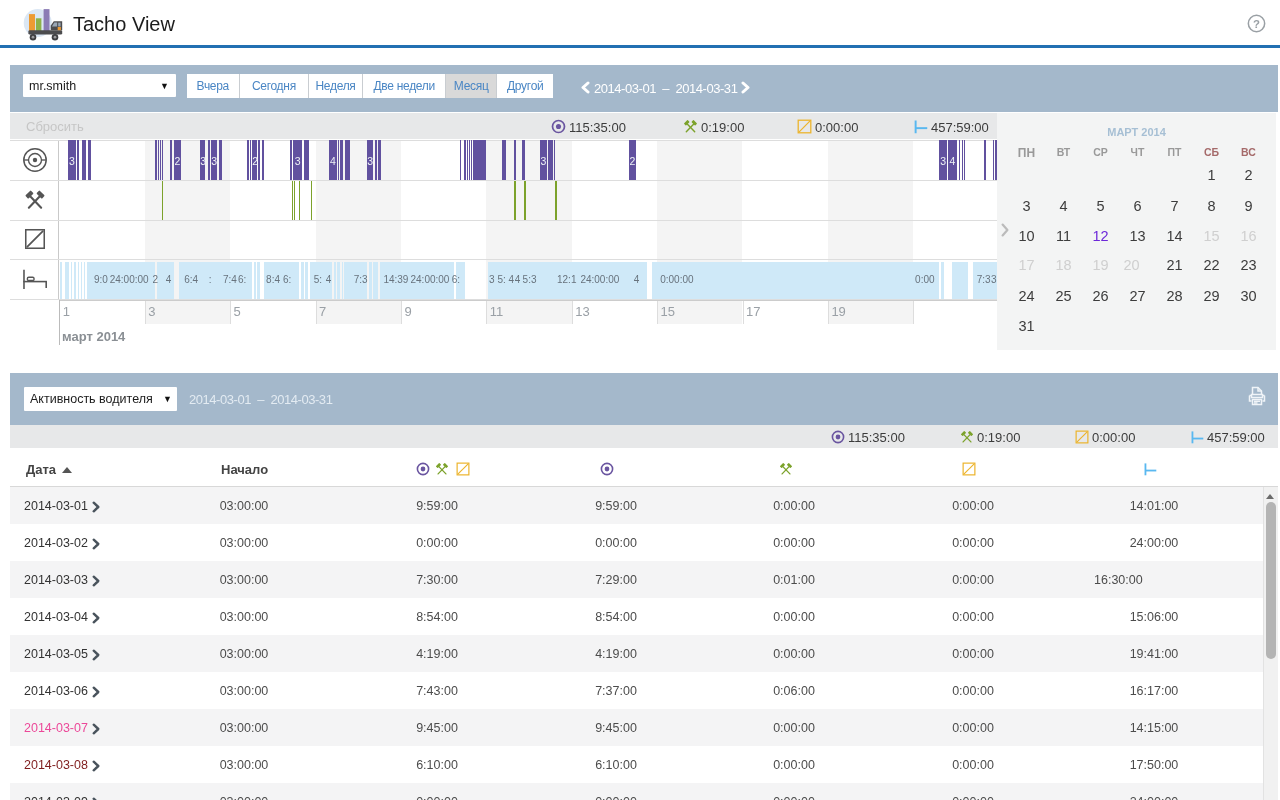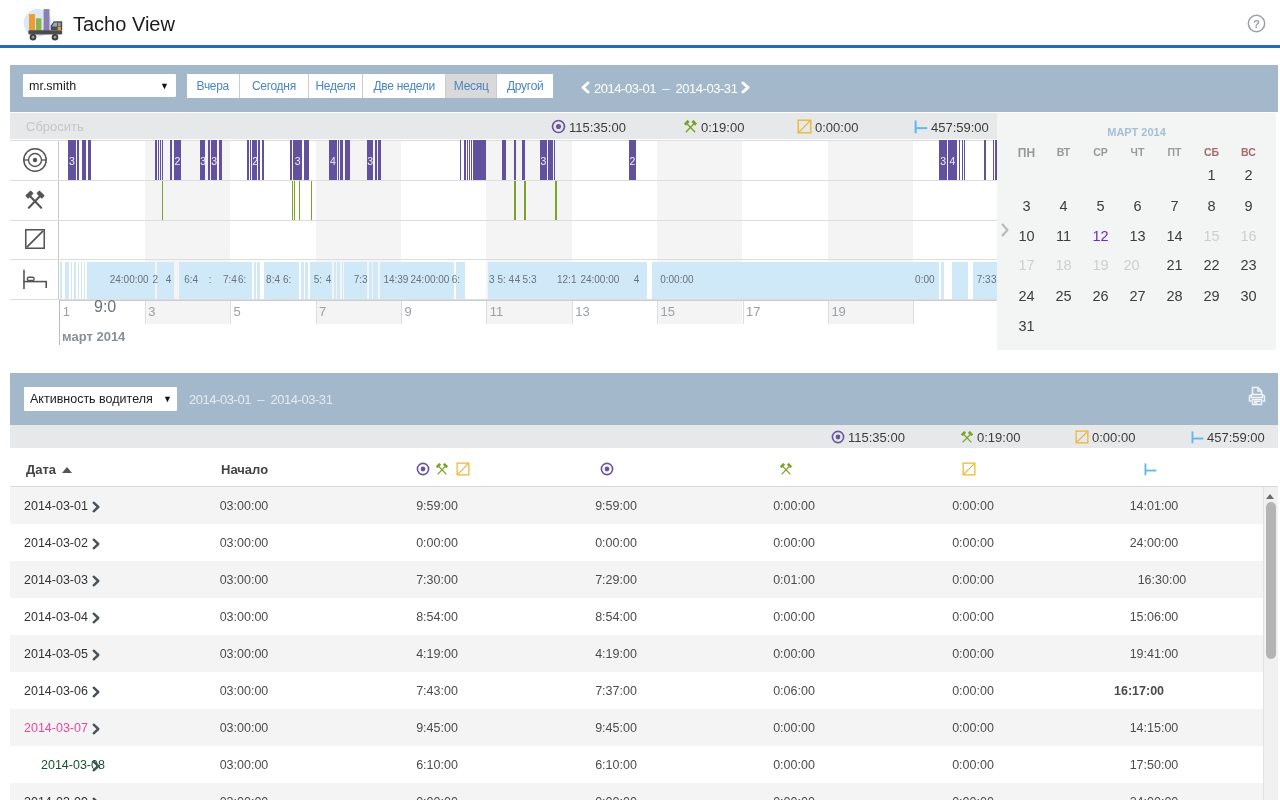--- a/index.html
+++ b/index.html
@@ -248,21 +248,21 @@
 <div class="ab" style="left:344px;top:261.5px;width:22.8px;height:37px;background:#cfe9f8;"></div>
 <div class="ab" style="left:369px;top:261.5px;width:2.5px;height:37px;background:#cfe9f8;"></div>
 <div class="ab" style="left:373px;top:261.5px;width:4.5px;height:37px;background:#cfe9f8;"></div>
 <div class="ab" style="left:379.5px;top:261.5px;width:74.5px;height:37px;background:#cfe9f8;"></div>
 <div class="ab" style="left:455.5px;top:261.5px;width:9.1px;height:37px;background:#cfe9f8;"></div>
 <div class="ab" style="left:487.8px;top:261.5px;width:159.4px;height:37px;background:#cfe9f8;"></div>
 <div class="ab" style="left:652.1px;top:261.5px;width:287.3px;height:37px;background:#cfe9f8;"></div>
 <div class="ab" style="left:941px;top:261.5px;width:3px;height:37px;background:#cfe9f8;"></div>
 <div class="ab" style="left:952px;top:261.5px;width:15.9px;height:37px;background:#cfe9f8;"></div>
 <div class="ab" style="left:973.2px;top:261.5px;width:23.8px;height:37px;background:#cfe9f8;"></div>
-<div class="ab" style="left:94px;top:273.5px;font-size:16px;color:#68737d;white-space:nowrap;margin-top:24px;">9:0</div>
+<div class="ab" style="left:94px;top:273.5px;font-size:10px;color:#68737d;white-space:nowrap;">9:0</div>
 <div class="ab" style="left:109.7px;top:273.5px;font-size:10px;color:#68737d;white-space:nowrap;">24:00:00</div>
 <div class="ab" style="left:152.5px;top:273.5px;font-size:10px;color:#68737d;white-space:nowrap;">2</div>
 <div class="ab" style="left:165.8px;top:273.5px;font-size:10px;color:#68737d;white-space:nowrap;">4</div>
 <div class="ab" style="left:184.2px;top:273.5px;font-size:10px;color:#68737d;white-space:nowrap;">6:</div>
 <div class="ab" style="left:192.5px;top:273.5px;font-size:10px;color:#68737d;white-space:nowrap;">4</div>
 <div class="ab" style="left:208.8px;top:273.5px;font-size:10px;color:#68737d;white-space:nowrap;">:</div>
 <div class="ab" style="left:223.0px;top:273.5px;font-size:10px;color:#68737d;white-space:nowrap;">7:4</div>
 <div class="ab" style="left:238.0px;top:273.5px;font-size:10px;color:#68737d;white-space:nowrap;">6:</div>
 <div class="ab" style="left:266.1px;top:273.5px;font-size:10px;color:#68737d;white-space:nowrap;">8:4</div>
 <div class="ab" style="left:282.9px;top:273.5px;font-size:10px;color:#68737d;white-space:nowrap;">6:</div>
@@ -436,21 +436,21 @@
 <div class="ab" style="left:10px;top:560.5px;width:1253px;height:37px;background:#f4f4f5;"></div>
 <div class="ab" style="left:24px;top:572.5px;font-size:12.5px;color:#333;">2014-03-03</div>
 <div class="ab" style="left:92px;top:572.5px;width:8px;height:12px;"><svg width="8" height="12" viewBox="0 0 8 12">
       <polyline points="1.7,1.7 6.3,6.0 1.7,10.3" fill="none" stroke="#49535c" stroke-width="2.4" stroke-linecap="round" stroke-linejoin="round"></polyline>
     </svg></div>
 <div class="ab" style="left:204px;top:572.5px;width:80px;font-size:12.5px;color:#4c4c4c;text-align:center;">03:00:00</div>
 <div class="ab" style="left:397px;top:572.5px;width:80px;font-size:12.5px;color:#4c4c4c;text-align:center;">7:30:00</div>
 <div class="ab" style="left:576px;top:572.5px;width:80px;font-size:12.5px;color:#4c4c4c;text-align:center;">7:29:00</div>
 <div class="ab" style="left:754px;top:572.5px;width:80px;font-size:12.5px;color:#4c4c4c;text-align:center;">0:01:00</div>
 <div class="ab" style="left:933px;top:572.5px;width:80px;font-size:12.5px;color:#4c4c4c;text-align:center;">0:00:00</div>
-<div class="ab" style="left:1122px;top:572.5px;width:80px;font-size:12.5px;color:#4c4c4c;text-align:center;">16:30:00</div>
+<div class="ab" style="left:1094px;top:572.5px;width:80px;font-size:12.5px;color:#4c4c4c;text-align:left;">16:30:00</div>
 <div class="ab" style="left:10px;top:597.5px;width:1253px;height:37px;background:#ffffff;"></div>
 <div class="ab" style="left:24px;top:609.5px;font-size:12.5px;color:#333;">2014-03-04</div>
 <div class="ab" style="left:92px;top:609.5px;width:8px;height:12px;"><svg width="8" height="12" viewBox="0 0 8 12">
       <polyline points="1.7,1.7 6.3,6.0 1.7,10.3" fill="none" stroke="#49535c" stroke-width="2.4" stroke-linecap="round" stroke-linejoin="round"></polyline>
     </svg></div>
 <div class="ab" style="left:204px;top:609.5px;width:80px;font-size:12.5px;color:#4c4c4c;text-align:center;">03:00:00</div>
 <div class="ab" style="left:397px;top:609.5px;width:80px;font-size:12.5px;color:#4c4c4c;text-align:center;">8:54:00</div>
 <div class="ab" style="left:576px;top:609.5px;width:80px;font-size:12.5px;color:#4c4c4c;text-align:center;">8:54:00</div>
 <div class="ab" style="left:754px;top:609.5px;width:80px;font-size:12.5px;color:#4c4c4c;text-align:center;">0:00:00</div>
 <div class="ab" style="left:933px;top:609.5px;width:80px;font-size:12.5px;color:#4c4c4c;text-align:center;">0:00:00</div>
@@ -469,34 +469,34 @@
 <div class="ab" style="left:10px;top:671.5px;width:1253px;height:37px;background:#ffffff;"></div>
 <div class="ab" style="left:24px;top:683.5px;font-size:12.5px;color:#333;">2014-03-06</div>
 <div class="ab" style="left:92px;top:683.5px;width:8px;height:12px;"><svg width="8" height="12" viewBox="0 0 8 12">
       <polyline points="1.7,1.7 6.3,6.0 1.7,10.3" fill="none" stroke="#49535c" stroke-width="2.4" stroke-linecap="round" stroke-linejoin="round"></polyline>
     </svg></div>
 <div class="ab" style="left:204px;top:683.5px;width:80px;font-size:12.5px;color:#4c4c4c;text-align:center;">03:00:00</div>
 <div class="ab" style="left:397px;top:683.5px;width:80px;font-size:12.5px;color:#4c4c4c;text-align:center;">7:43:00</div>
 <div class="ab" style="left:576px;top:683.5px;width:80px;font-size:12.5px;color:#4c4c4c;text-align:center;">7:37:00</div>
 <div class="ab" style="left:754px;top:683.5px;width:80px;font-size:12.5px;color:#4c4c4c;text-align:center;">0:06:00</div>
 <div class="ab" style="left:933px;top:683.5px;width:80px;font-size:12.5px;color:#4c4c4c;text-align:center;">0:00:00</div>
-<div class="ab" style="left:1114px;top:683.5px;width:80px;font-size:12.5px;color:#4c4c4c;text-align:left;font-weight:bold;">16:17:00</div>
+<div class="ab" style="left:1114px;top:683.5px;width:80px;font-size:12.5px;color:#4c4c4c;text-align:center;">16:17:00</div>
 <div class="ab" style="left:10px;top:708.5px;width:1253px;height:37px;background:#f4f4f5;"></div>
 <div class="ab" style="left:24px;top:720.5px;font-size:12.5px;color:#ec4899;text-align:right;">2014-03-07</div>
 <div class="ab" style="left:92px;top:720.5px;width:8px;height:12px;"><svg width="8" height="12" viewBox="0 0 8 12">
       <polyline points="1.7,1.7 6.3,6.0 1.7,10.3" fill="none" stroke="#49535c" stroke-width="2.4" stroke-linecap="round" stroke-linejoin="round"></polyline>
     </svg></div>
 <div class="ab" style="left:204px;top:720.5px;width:80px;font-size:12.5px;color:#4c4c4c;text-align:center;">03:00:00</div>
 <div class="ab" style="left:397px;top:720.5px;width:80px;font-size:12.5px;color:#4c4c4c;text-align:center;">9:45:00</div>
 <div class="ab" style="left:576px;top:720.5px;width:80px;font-size:12.5px;color:#4c4c4c;text-align:center;">9:45:00</div>
 <div class="ab" style="left:754px;top:720.5px;width:80px;font-size:12.5px;color:#4c4c4c;text-align:center;">0:00:00</div>
 <div class="ab" style="left:933px;top:720.5px;width:80px;font-size:12.5px;color:#4c4c4c;text-align:center;">0:00:00</div>
 <div class="ab" style="left:1114px;top:720.5px;width:80px;font-size:12.5px;color:#4c4c4c;text-align:center;">14:15:00</div>
 <div class="ab" style="left:10px;top:745.5px;width:1253px;height:37px;background:#ffffff;"></div>
-<div class="ab" style="left:41px;top:757.5px;font-size:12.5px;color:#14532d;">2014-03-08</div>
+<div class="ab" style="left:24px;top:757.5px;font-size:12.5px;color:#7f1d1d;">2014-03-08</div>
 <div class="ab" style="left:92px;top:757.5px;width:8px;height:12px;"><svg width="8" height="12" viewBox="0 0 8 12">
       <polyline points="1.7,1.7 6.3,6.0 1.7,10.3" fill="none" stroke="#49535c" stroke-width="2.4" stroke-linecap="round" stroke-linejoin="round"></polyline>
     </svg></div>
 <div class="ab" style="left:204px;top:757.5px;width:80px;font-size:12.5px;color:#4c4c4c;text-align:center;">03:00:00</div>
 <div class="ab" style="left:397px;top:757.5px;width:80px;font-size:12.5px;color:#4c4c4c;text-align:center;">6:10:00</div>
 <div class="ab" style="left:576px;top:757.5px;width:80px;font-size:12.5px;color:#4c4c4c;text-align:center;">6:10:00</div>
 <div class="ab" style="left:754px;top:757.5px;width:80px;font-size:12.5px;color:#4c4c4c;text-align:center;">0:00:00</div>
 <div class="ab" style="left:933px;top:757.5px;width:80px;font-size:12.5px;color:#4c4c4c;text-align:center;">0:00:00</div>
 <div class="ab" style="left:1114px;top:757.5px;width:80px;font-size:12.5px;color:#4c4c4c;text-align:center;">17:50:00</div>
 <div class="ab" style="left:10px;top:782.5px;width:1253px;height:37px;background:#f4f4f5;"></div>

